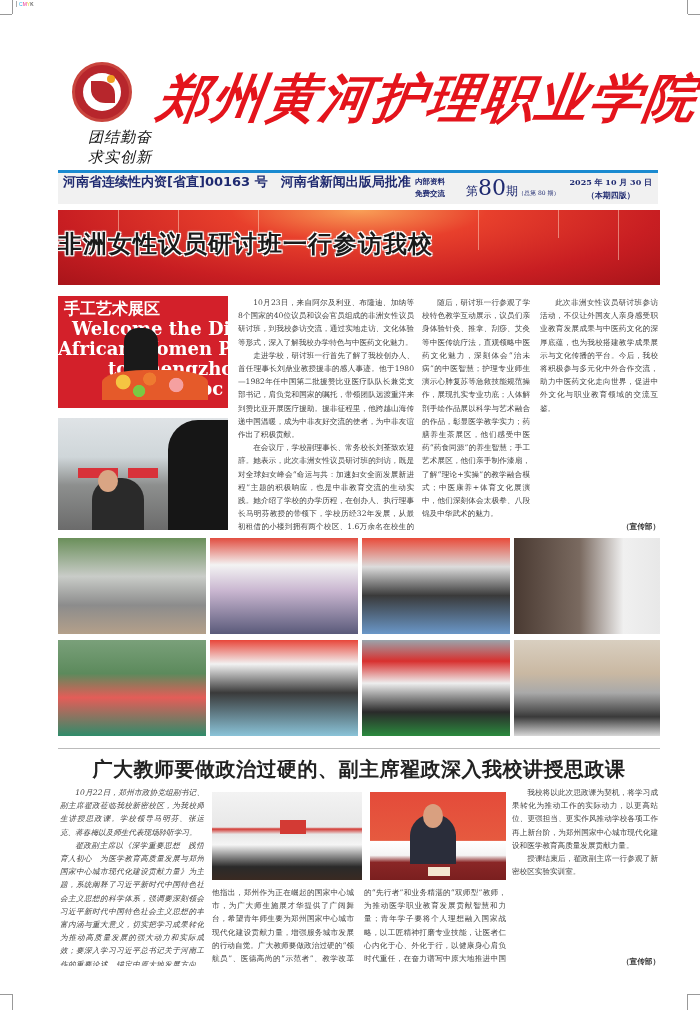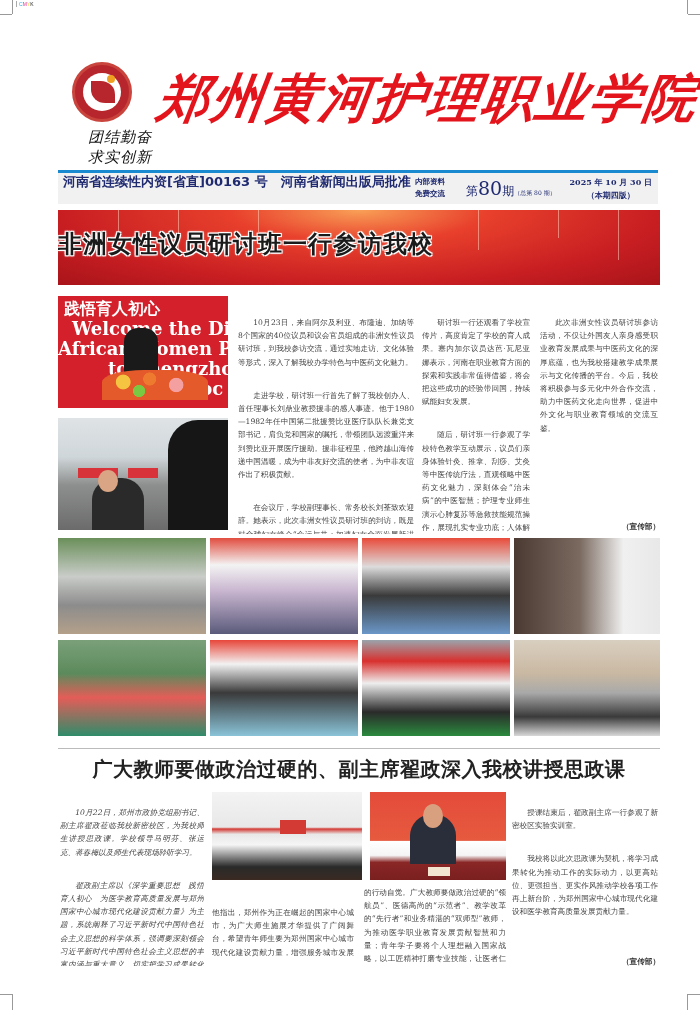--- a/index.html
+++ b/index.html
@@ -26,21 +26,21 @@
   .emblem .sun { position: absolute; left: 32px; top: 10px; width: 8px; height: 8px; border-radius: 50%; background: #f0a020; }
   .motto { position: absolute; left: 18px; top: 65px; width: 64px; font: 15px "DejaVu Serif", serif; color: #111; line-height: 20px; letter-spacing: 1px; font-style: italic; }
   .brand { position: absolute; left: 88px; top: 2px; font: italic bold 52px "DejaVu Serif", serif; color: #e4141c; letter-spacing: 2px; transform: skewX(-8deg); white-space: nowrap; }
 
   
   .infobar { position: absolute; left: 58px; top: 170px; width: 600px; height: 34px; background: #f1f1f1; border-top: 3px solid #1a8ad0; font-family: "DejaVu Sans", sans-serif; }
   .infobar .left { position: absolute; left: 5px; top: 3px; font-size: 13px; color: #1f2a70; line-height: 12px; font-weight: bold; }
   .infobar .mid { position: absolute; left: 357px; top: 3px; font-size: 7.5px; color: #1f2a70; line-height: 12px; font-weight: bold; }
   .infobar .issue { position: absolute; left: 408px; top: 5px; color: #1f2a70; font-family: "DejaVu Serif", serif; white-space: nowrap; }
   .infobar .issue .di { font-size: 12px; }
-  .infobar .issue .num { font-size: 19px; line-height: 20px; }
+  .infobar .issue .num { font-size: 22px; line-height: 20px; }
   .infobar .issue .small { font-size: 6px; }
   .infobar .right { position: absolute; right: 6px; top: 3px; font-family: "DejaVu Serif", serif; font-size: 8px; color: #1f2a70; line-height: 13px; text-align: center; font-weight: bold; }
 
   
   .banner { position: absolute; left: 58px; top: 210px; width: 602px; height: 75px; background: radial-gradient(ellipse at 50% 0%, #f9a057 0%, #e8402c 30%, #c81e22 70%, #a8141a 100%); overflow: hidden; }
   .banner .ray { position: absolute; top: 0; width: 1px; background: rgba(255,220,200,0.5); }
   .banner h1 { position: absolute; left: 0; right: 0; top: 18px; text-align: left; font: bold 24px "DejaVu Sans", sans-serif; color: #1a1a1a; letter-spacing: 1px; text-shadow: 0 0 3px #fff, 0 0 2px #fff, 1px 1px 0 #fff, -1px -1px 0 #fff, 1px -1px 0 #fff, -1px 1px 0 #fff; }
 
   
   .photo { position: absolute; overflow: hidden; }
@@ -64,21 +64,21 @@
   .g8 { background: linear-gradient(180deg, #d9cfc0 0%, #c9b8a2 35%, #a9a9a9 55%, #3a3a3a 80%, #d8d8d8 100%); }
   .ph-hall { background: linear-gradient(180deg, #f3f3f3 0%, #e8e8e8 40%, #d33a34 42%, #e8e8e8 48%, #f5f5f5 60%, #2a2a2a 85%, #3a2a22 100%); }
   .ph-hall .screen { position: absolute; left: 68px; top: 28px; width: 26px; height: 14px; background: #d33a34; }
   .ph-speaker { background: linear-gradient(180deg, #e44b3a 0%, #e65a3f 55%, #ffffff 56%, #f5f5f5 72%, #8a2626 80%, #7a1f1f 100%); }
   .ph-speaker .man { position: absolute; left: 40px; top: 22px; width: 46px; height: 50px; background: #2a2d3a; border-radius: 22px 22px 0 0; }
   .ph-speaker .head { position: absolute; left: 53px; top: 12px; width: 20px; height: 24px; background: #d9a080; border-radius: 50%; }
   .ph-speaker .plate { position: absolute; left: 58px; top: 75px; width: 22px; height: 9px; background: #f3e6d0; }
 
   
   .col { position: absolute; font-family: "DejaVu Serif", serif; font-size: 7.6px; line-height: 13.2px; color: #444; text-align: justify; overflow: hidden; }
-  .col p { text-indent: 2em; margin-top: 20px; }
+  .col p { text-indent: 2em; }
   .col p.cont { text-indent: 0; }
   .credit { position: absolute; font: bold 7.6px "DejaVu Sans", sans-serif; color: #333; }
 
   .divider { position: absolute; left: 58px; top: 748px; width: 602px; border-top: 1px solid #bbb; }
   .h2 { position: absolute; left: 58px; top: 756px; width: 602px; text-align: center; font: bold 20px "DejaVu Serif", serif; color: #222; letter-spacing: 0.5px; }
 </style>
 </head>
 <body>
 
 <div class="crop tl1"></div>
@@ -126,21 +126,21 @@
   <div class="ray" style="left:60px;height:30px"></div>
   <div class="ray" style="left:120px;height:45px"></div>
   <div class="ray" style="left:200px;height:22px"></div>
   <div class="ray" style="left:420px;height:40px"></div>
   <div class="ray" style="left:500px;height:28px"></div>
   <div class="ray" style="left:560px;height:50px"></div>
   <h1>非洲女性议员研讨班一行参访我校</h1>
 </div>
 
 <div class="photo ph-welcome" style="left:58px;top:296px;width:170px;height:112px;">
-  <div class="big">践悟育人初心</div>
+  <div class="big">手工艺术展区</div>
   <div class="en" style="top:22px;left:14px">Welcome the Dist</div>
   <div class="en" style="top:42px;left:0">African Women Pa</div>
   <div class="en" style="top:62px;left:50px">to Zhengzho</div>
   <div class="en" style="top:82px;left:130px">Voc</div>
   <div class="speaker"></div>
   <div class="flowers"></div>
 </div>
 <div class="photo ph-outdoor" style="left:58px;top:418px;width:170px;height:112px;">
   <div class="tent" style="left:20px;width:40px"></div>
   <div class="tent" style="left:70px;width:30px"></div>
@@ -149,21 +149,20 @@
   <div class="p2"></div>
 </div>
 
 <div class="col" style="left:238px;top:296px;width:176px;height:238px;">
   <p>10月23日，来自阿尔及利亚、布隆迪、加纳等8个国家的40位议员和议会官员组成的非洲女性议员研讨班，到我校参访交流，通过实地走访、文化体验等形式，深入了解我校办学特色与中医药文化魅力。</p>
   <p>走进学校，研讨班一行首先了解了我校创办人、首任理事长刘鼎业教授援非的感人事迹。他于1980—1982年任中国第二批援赞比亚医疗队队长兼党支部书记，肩负党和国家的嘱托，带领团队远渡重洋来到赞比亚开展医疗援助。援非征程里，他跨越山海传递中国温暖，成为中非友好交流的使者，为中非友谊作出了积极贡献。</p>
   <p>在会议厅，学校副理事长、常务校长刘荃致欢迎辞。她表示，此次非洲女性议员研讨班的到访，既是对全球妇女峰会“命运与共：加速妇女全面发展新进程”主题的积极响应，也是中非教育交流的生动实践。她介绍了学校的办学历程，在创办人、执行理事长马明芬教授的带领下，学校历经32年发展，从最初租借的小楼到拥有两个校区、1.6万余名在校生的护理人才专业院校，办学规模和社会影响力持续提升，先后荣获“河南省职业教育特色院校”“河南省优秀民办学校”等多项荣誉。</p>
 </div>
 <div class="col" style="left:423px;top:296px;width:0;height:0;"></div>
 <div class="col" style="left:422px;top:296px;width:108px;height:238px;">
-  <p>研讨班一行还观看了学校宣传片，高度肯定了学校的育人成果。塞内加尔议员达芭·瓦尼亚娜表示，河南在职业教育方面的探索和实践非常值得借鉴，将会把这些成功的经验带回国，持续赋能妇女发展。</p>
   <p>随后，研讨班一行参观了学校特色教学互动展示，议员们亲身体验针灸、推拿、刮痧、艾灸等中医传统疗法，直观领略中医药文化魅力，深刻体会“治未病”的中医智慧；护理专业师生演示心肺复苏等急救技能规范操作，展现扎实专业功底；人体解剖手绘作品展以科学与艺术融合的作品，彰显医学教学实力；药膳养生茶展区，他们感受中医药“药食同源”的养生智慧；手工艺术展区，他们亲手制作漆扇，了解“理论+实操”的教学融合模式；中医康养+体育文化展演中，他们深刻体会太极拳、八段锦及中华武术的魅力。</p>
 </div>
 <div class="col" style="left:540px;top:296px;width:118px;height:228px;">
   <p>此次非洲女性议员研讨班参访活动，不仅让外国友人亲身感受职业教育发展成果与中医药文化的深厚底蕴，也为我校搭建教学成果展示与文化传播的平台。今后，我校将积极参与多元化中外合作交流，助力中医药文化走向世界，促进中外文化与职业教育领域的交流互鉴。</p>
 </div>
 <div class="credit" style="left:622px;top:522px;">（宣传部）</div>
 
 <div class="photo g1" style="left:58px;top:538px;width:148px;height:96px;"></div>
 <div class="photo g2" style="left:210px;top:538px;width:148px;height:96px;"></div>
 <div class="photo g3" style="left:362px;top:538px;width:148px;height:96px;"></div>
@@ -188,16 +187,16 @@
   <div class="man"></div>
   <div class="head"></div>
   <div class="plate"></div>
 </div>
 
 <div class="col" style="left:212px;top:886px;width:294px;height:80px;column-count:2;column-gap:10px;">
   <p class="cont">他指出，郑州作为正在崛起的国家中心城市，为广大师生施展才华提供了广阔舞台，希望青年师生要为郑州国家中心城市现代化建设贡献力量，增强服务城市发展的行动自觉。广大教师要做政治过硬的“领航员”、医德高尚的“示范者”、教学改革的“先行者”和业务精湛的“双师型”教师，为推动医学职业教育发展贡献智慧和力量；青年学子要将个人理想融入国家战略，以工匠精神打磨专业技能，让医者仁心内化于心、外化于行，以健康身心肩负时代重任，在奋力谱写中原大地推进中国式现代化新篇章伟大实践中激扬青春、成就梦想。随后，他从人民政协的诞生传承、制度优势、履职创新和时代使命四个方面，介绍人民政协的历史使命和时代担当，让师生对人民政协制度有了更系统、更深刻的认识。</p>
 </div>
 
 <div class="col" style="left:512px;top:786px;width:146px;height:180px;">
+  <p>我校将以此次思政课为契机，将学习成果转化为推动工作的实际动力，以更高站位、更强担当、更实作风推动学校各项工作再上新台阶，为郑州国家中心城市现代化建设和医学教育高质量发展贡献力量。</p>
   <p>授课结束后，翟政副主席一行参观了新密校区实验实训室。</p>
-  <p>我校将以此次思政课为契机，将学习成果转化为推动工作的实际动力，以更高站位、更强担当、更实作风推动学校各项工作再上新台阶，为郑州国家中心城市现代化建设和医学教育高质量发展贡献力量。</p>
 </div>
 <div class="credit" style="left:622px;top:957px;">（宣传部）</div>
 
 </body></html>

